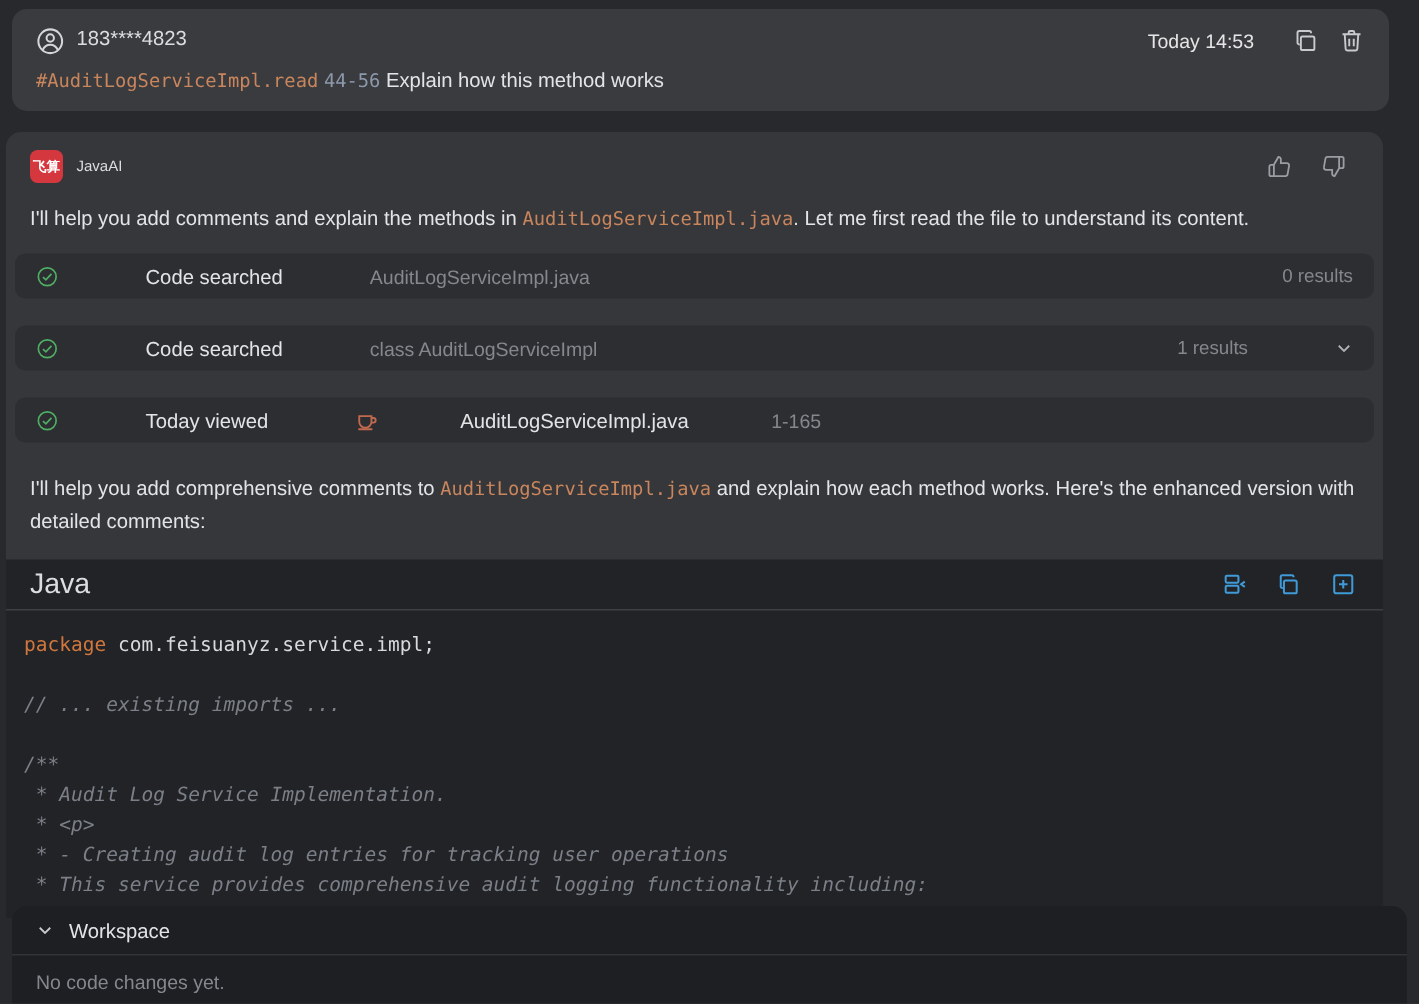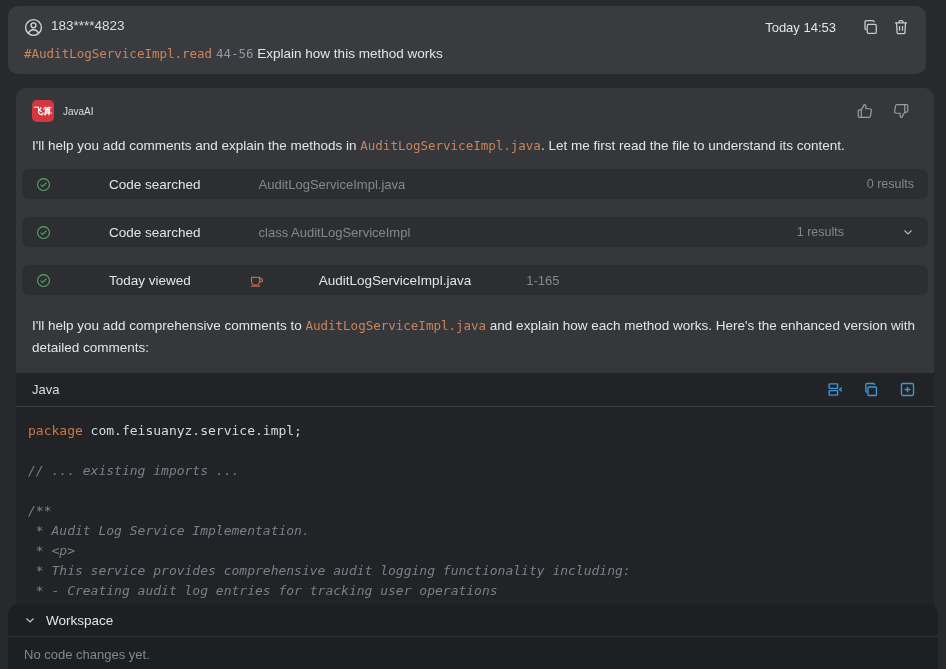--- a/index.html
+++ b/index.html
@@ -25,21 +25,21 @@
   .timestamp { font-size:13px; color:#e5e5e5; margin-right:14px; }
   .hdr-icon { width:18px; height:18px; color:#c9cacd; cursor:pointer; margin-left:12px; display:inline-flex; }
   .hdr-icon svg { width:100%; height:100%; }
   .user-row2 { margin-top:8px; font-size:13.5px; }
   .file-ref { font-size:12.5px; color:#c9855c; }
   .line-ref { font-size:12.5px; color:#8c99ab; }
   .user-text { color:#e3e4e6; }
 
   
   .ai-msg {
-    position:absolute; left:16px; top:88px; width:918px; height:524px;
+    position:absolute; left:4px; top:88px; width:918px; height:524px;
     background:#36373b; border-radius:10px 10px 0 0; overflow:hidden;
     display:flex; flex-direction:column;
   }
   .ai-header { display:flex; align-items:center; padding:12px 24px 0 16px; height:34px; }
   .ai-logo {
     width:22px; height:22px; border-radius:5px; background:#d5373f;
     color:#fff; font-size:9px; font-weight:bold; line-height:22px; text-align:center;
     letter-spacing:0; overflow:hidden; flex:0 0 auto;
   }
   .ai-name { font-size:10px; color:#dcdde0; margin-left:9px; }
@@ -70,21 +70,21 @@
   .cup-icon svg { width:100%; height:100%; }
   .card-file { font-size:13.5px; color:#e3e4e6; }
   .card-range { font-size:13px; color:#85878d; margin-left:7px; }
 
   
   .code-block { margin-top:14px; background:#222327; flex:1; display:flex; flex-direction:column; }
   .code-header {
     height:34px; display:flex; align-items:center; padding:0 18px 0 16px;
     border-bottom:1px solid #3e3f44; flex:0 0 auto;
   }
-  .code-lang { font-size:13px; color:#dcdde0; }
+  .code-lang { font-size:19px; color:#dcdde0; }
   .code-header .spacer { flex:1; }
   .code-action { width:17px; height:17px; color:#3f9bd8; cursor:pointer; margin-left:19px; display:inline-flex; }
   .code-action svg { width:100%; height:100%; }
   .code-body { padding:14px 12px; font-size:13px; line-height:20px; overflow:hidden; }
   .code-line { white-space:pre; font-family:"DejaVu Sans Mono", monospace; min-height:20px; }
   .tok-kw { color:#d0773e; }
   .tok-pl { color:#d8d9db; }
   .tok-cm { color:#7b7f87; font-style:italic; }
 
   
@@ -245,22 +245,22 @@
       </span>
     </div>
     <div class="code-body">
         <div class="code-line"><span class="tok-kw">package</span><span class="tok-pl"> com.feisuanyz.service.impl;</span></div>
         <div class="code-line">&nbsp;</div>
         <div class="code-line"><span class="tok-cm">// ... existing imports ...</span></div>
         <div class="code-line">&nbsp;</div>
         <div class="code-line"><span class="tok-cm">/**</span></div>
         <div class="code-line"><span class="tok-cm"> * Audit Log Service Implementation.</span></div>
         <div class="code-line"><span class="tok-cm"> * &lt;p&gt;</span></div>
+        <div class="code-line"><span class="tok-cm"> * - Creating audit log entries for tracking user operations</span></div>
         <div class="code-line"><span class="tok-cm"> * This service provides comprehensive audit logging functionality including:</span></div>
-        <div class="code-line"><span class="tok-cm"> * - Creating audit log entries for tracking user operations</span></div>
         <div class="code-line"><span class="tok-cm"> * - Querying audit logs with flexible filtering criteria</span></div>
       </div>
   </div>
 </div>
 
 <div class="workspace">
   <div class="ws-header">
     <span class="ws-chevron">
       <svg viewBox="0 0 24 24" fill="none" stroke="currentColor" stroke-width="2.4">
           <path d="M5 9l7 7 7-7"></path>

